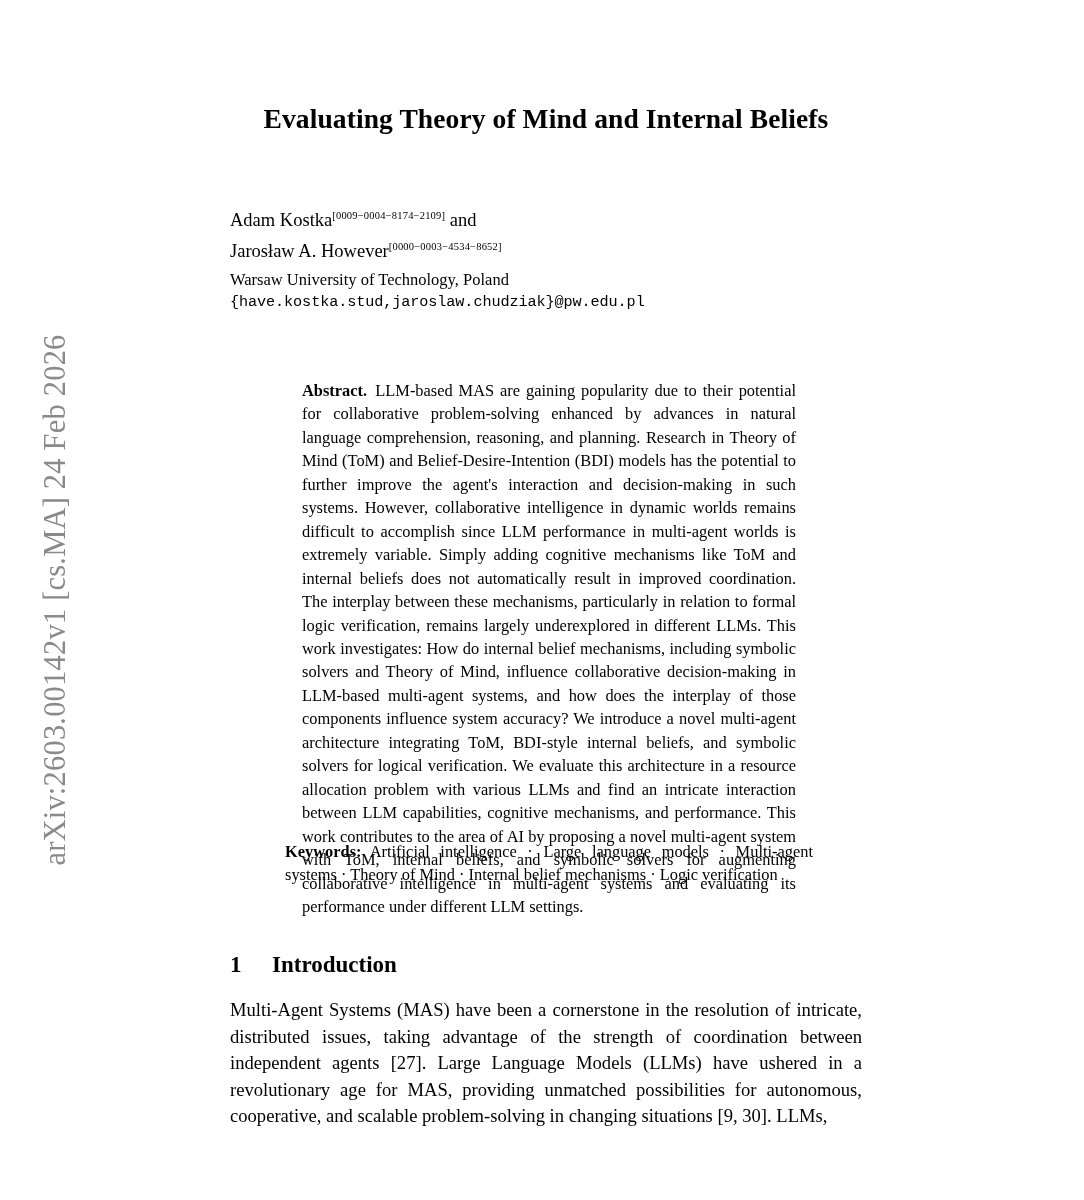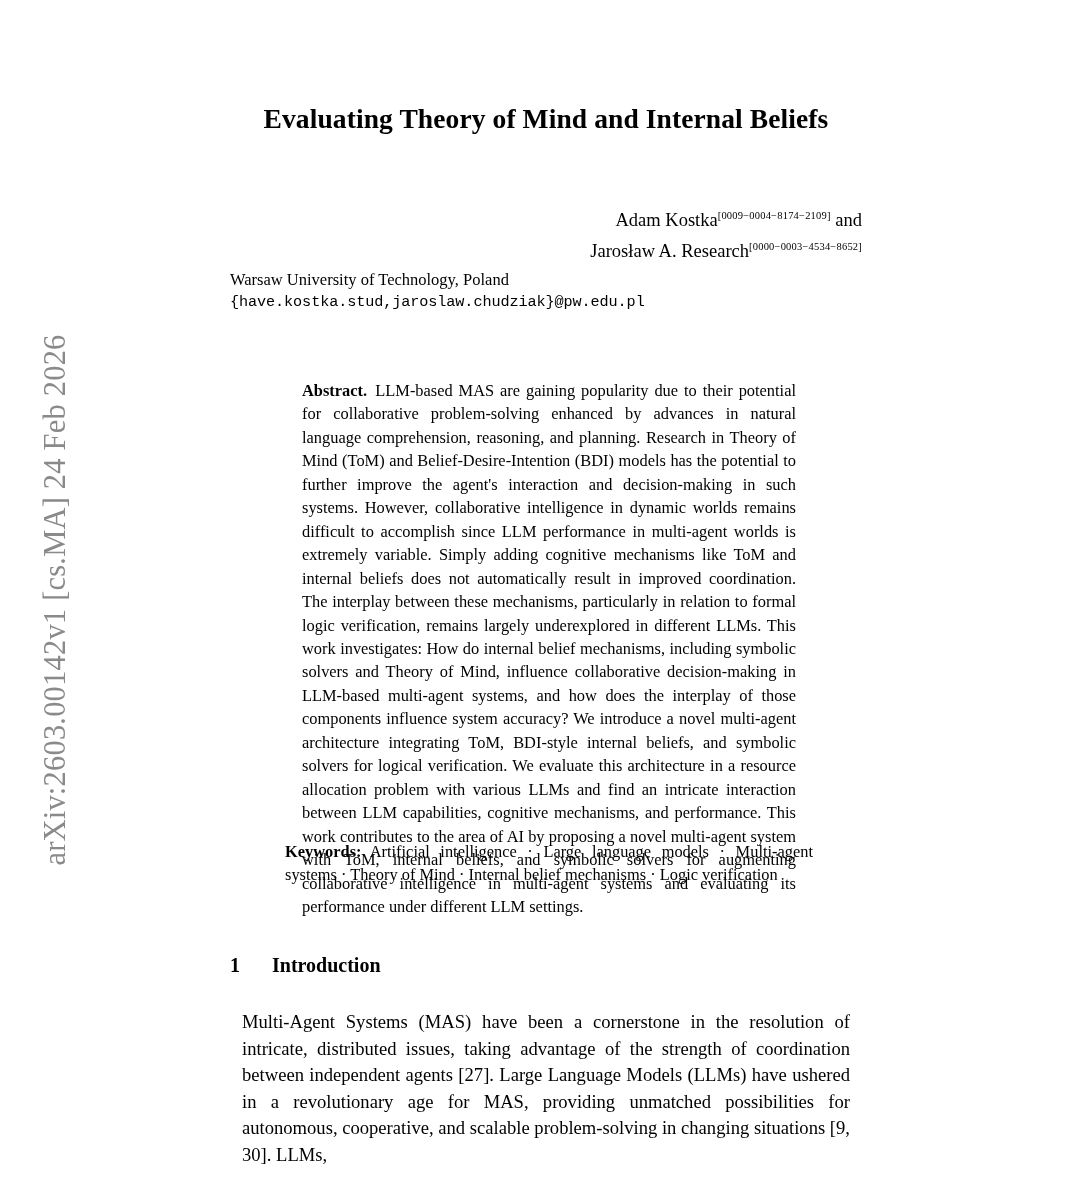--- a/index.html
+++ b/index.html
@@ -61,21 +61,21 @@
     line-height: 38px;
     letter-spacing: 0.1px;
   }
 
   
   #authors-block {
     position: absolute;
     left: 230px;
     top: 203px;
     width: 632px;
-    text-align: right;
+    text-align: left;
     font-size: 18.5px;
     line-height: 25.5px;
   }
   #authors-block .orcid {
     font-size: 10.5px;
     vertical-align: super;
     letter-spacing: 0.2px;
   }
   #authors-block .and-word {
     font-size: 18.5px;
@@ -139,38 +139,38 @@
   #keywords-block .lead::after {
     content: "\2002";
   }
 
   
   #section-intro-heading {
     position: absolute;
     left: 230px;
     top: 950px;
     width: 632px;
-    font-size: 20px;
+    font-size: 23px;
     font-weight: bold;
     line-height: 30px;
   }
   #section-intro-heading .sec-num {
     display: inline-block;
     min-width: 42px;
   }
 
   
   #intro-body {
     position: absolute;
     left: 230px;
     top: 997px;
     width: 632px;
   }
   #intro-body p {
-    margin: 12px;
+    margin: 0;
     font-size: 18.6px;
     line-height: 26.6px;
     text-align: justify;
     text-justify: inter-word;
   }
 </style>
 </head>
 <body>
 
 <div id="arxiv-stamp">
@@ -182,21 +182,21 @@
   <div id="title-block">
     <div class="title-line">Evaluating Theory of Mind and Internal Beliefs</div>
   </div>
 
   <div id="authors-block">
     <div>
       <span>Adam Kostka</span><span class="orcid">[0009−0004−8174−2109]</span>
       <span class="and-word">and</span>
     </div>
     <div>
-      <span>Jarosław A. Research</span><span class="orcid">[0000−0003−4534−8652]</span>
+      <span>Jarosław A. However</span><span class="orcid">[0000−0003−4534−8652]</span>
     </div>
   </div>
 
   <div id="affiliation-block">
     <div class="institution">Warsaw University of Technology, Poland</div>
     <div class="email">{have.kostka.stud,jaroslaw.chudziak}@pw.edu.pl</div>
   </div>
 
   <div id="abstract-block">
     <p><span class="lead">Abstract.</span><span>LLM-based MAS are gaining popularity due to their potential for collaborative problem-solving enhanced by advances in natural language comprehension, reasoning, and planning. Research in Theory of Mind (ToM) and Belief-Desire-Intention (BDI) models has the potential to further improve the agent's interaction and decision-making in such systems. However, collaborative intelligence in dynamic worlds remains difficult to accomplish since LLM performance in multi-agent worlds is extremely variable. Simply adding cognitive mechanisms like ToM and internal beliefs does not automatically result in improved coordination. The interplay between these mechanisms, particularly in relation to formal logic verification, remains largely underexplored in different LLMs. This work investigates: How do internal belief mechanisms, including symbolic solvers and Theory of Mind, influence collaborative decision-making in LLM-based multi-agent systems, and how does the interplay of those components influence system accuracy? We introduce a novel multi-agent architecture integrating ToM, BDI-style internal beliefs, and symbolic solvers for logical verification. We evaluate this architecture in a resource allocation problem with various LLMs and find an intricate interaction between LLM capabilities, cognitive mechanisms, and performance. This work contributes to the area of AI by proposing a novel multi-agent system with ToM, internal beliefs, and symbolic solvers for augmenting collaborative intelligence in multi-agent systems and evaluating its performance under different LLM settings.</span></p>

